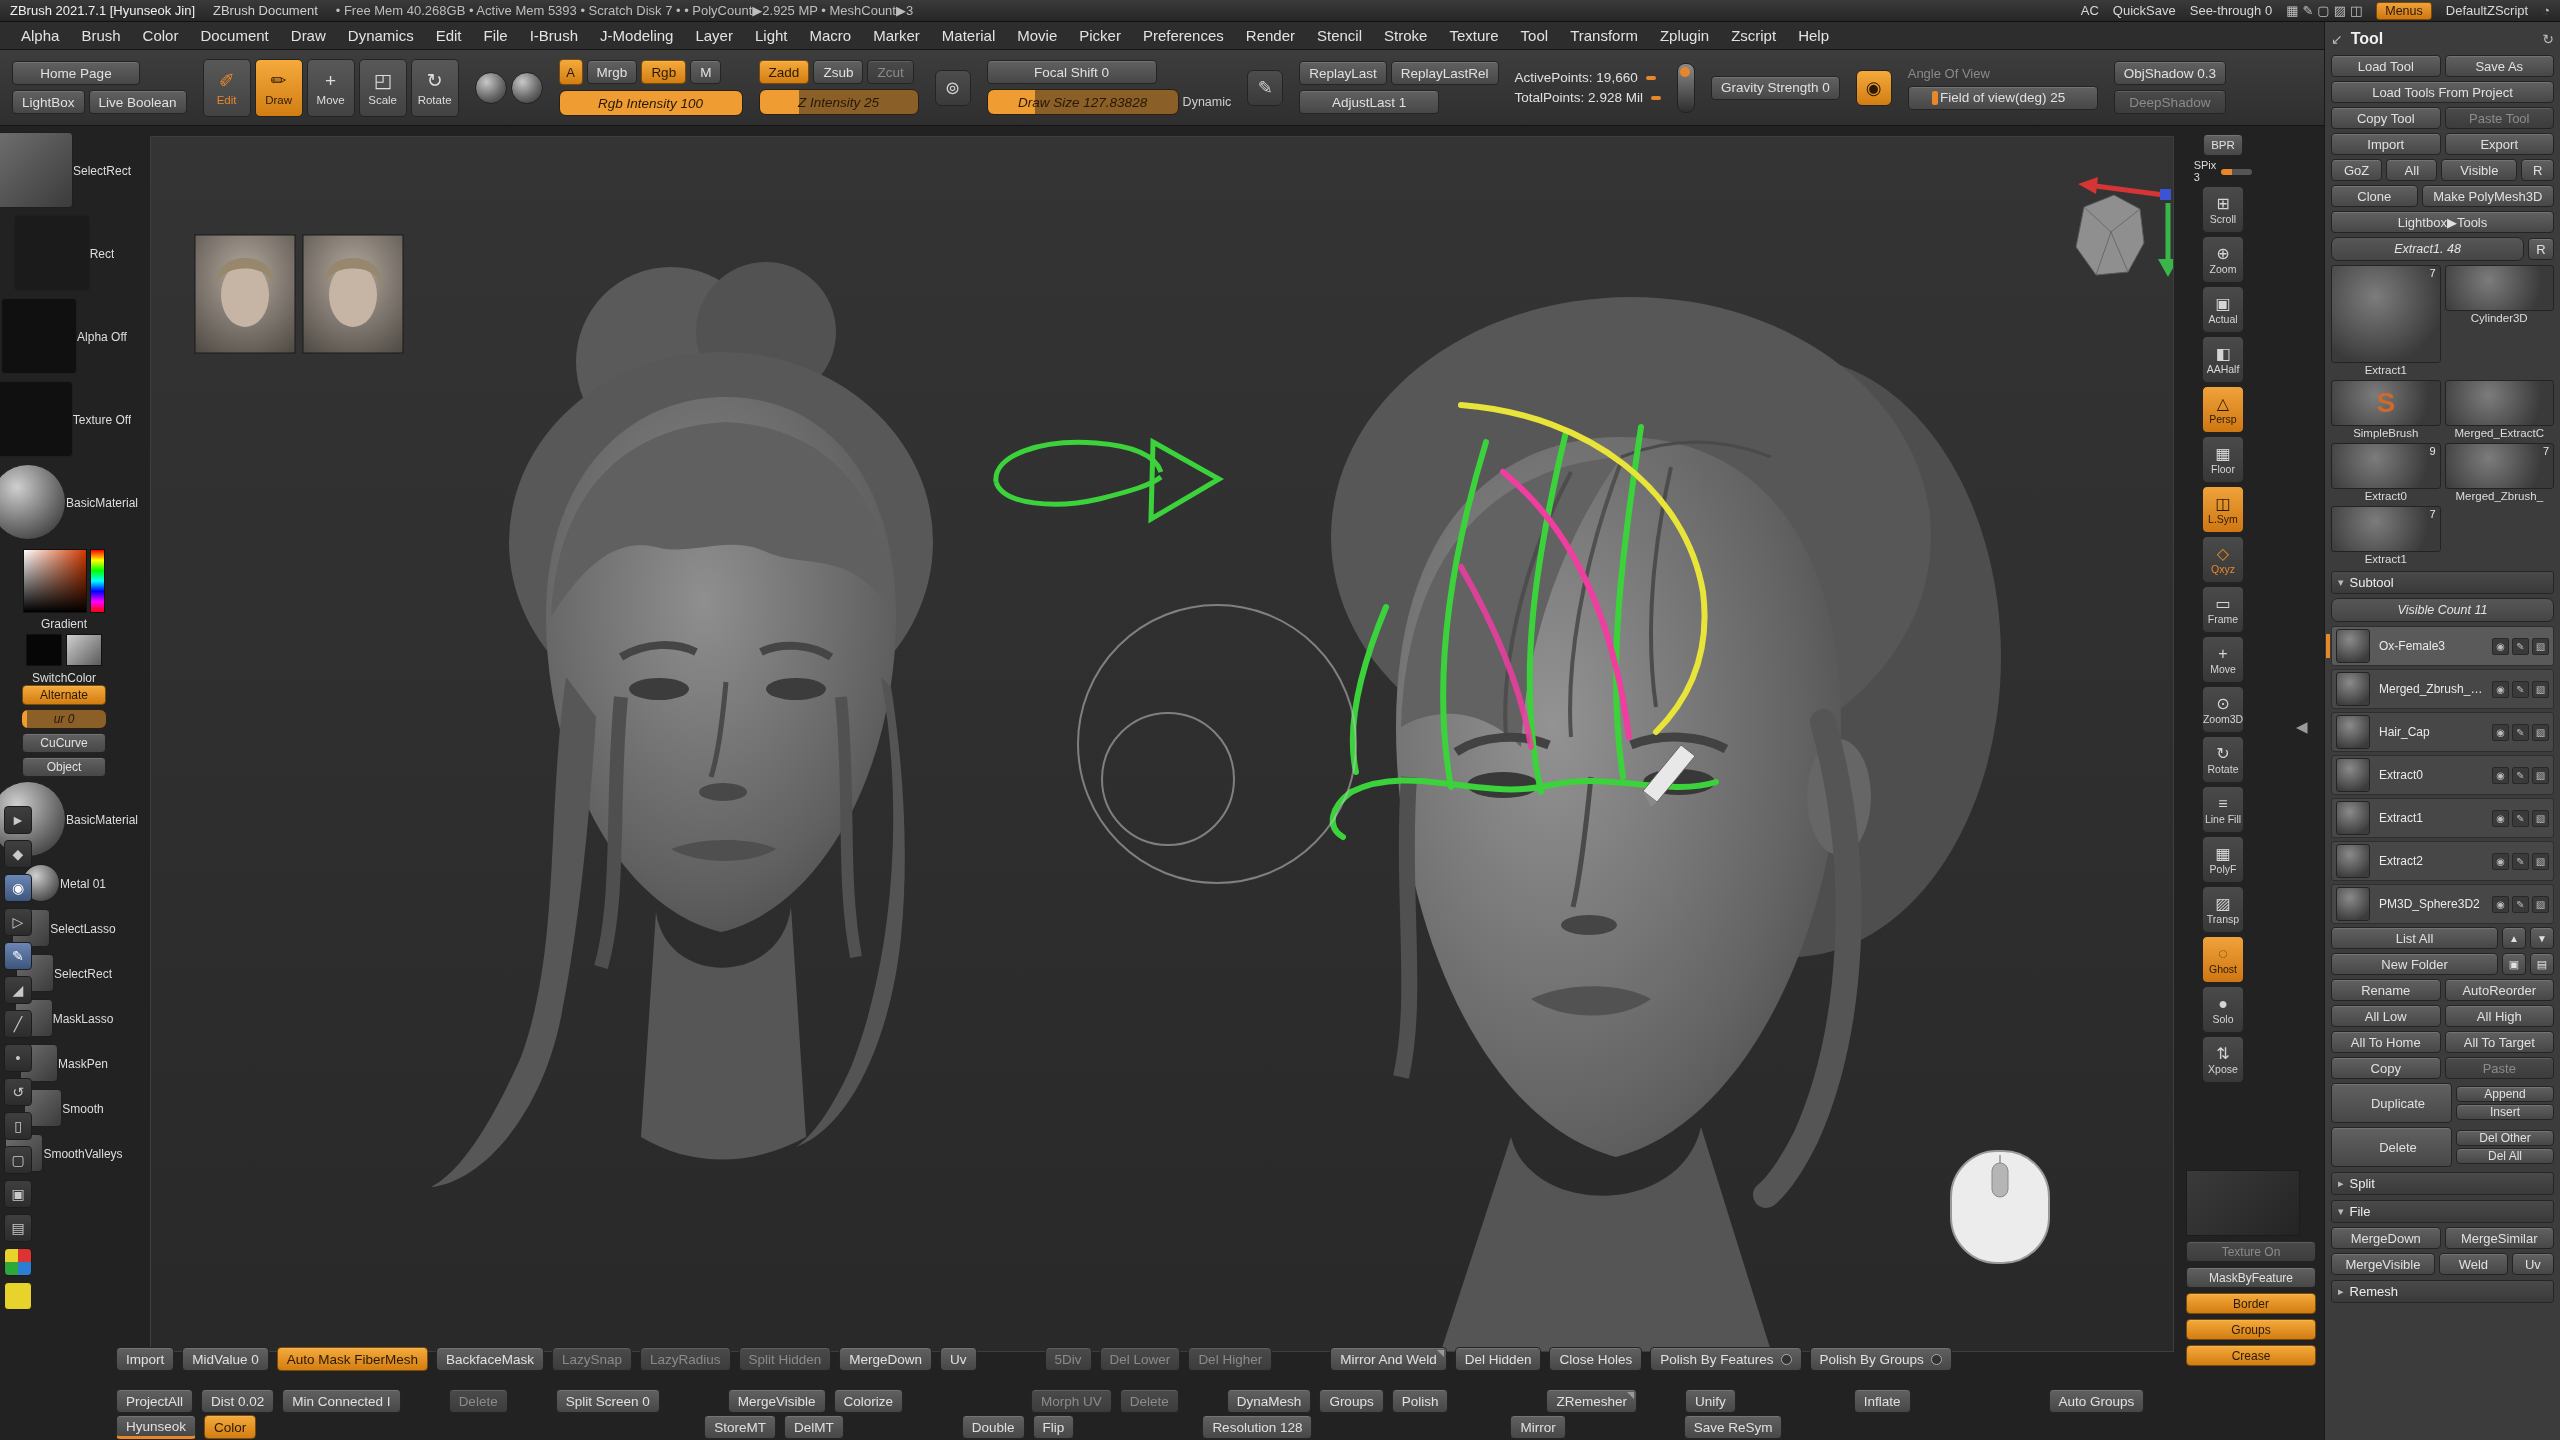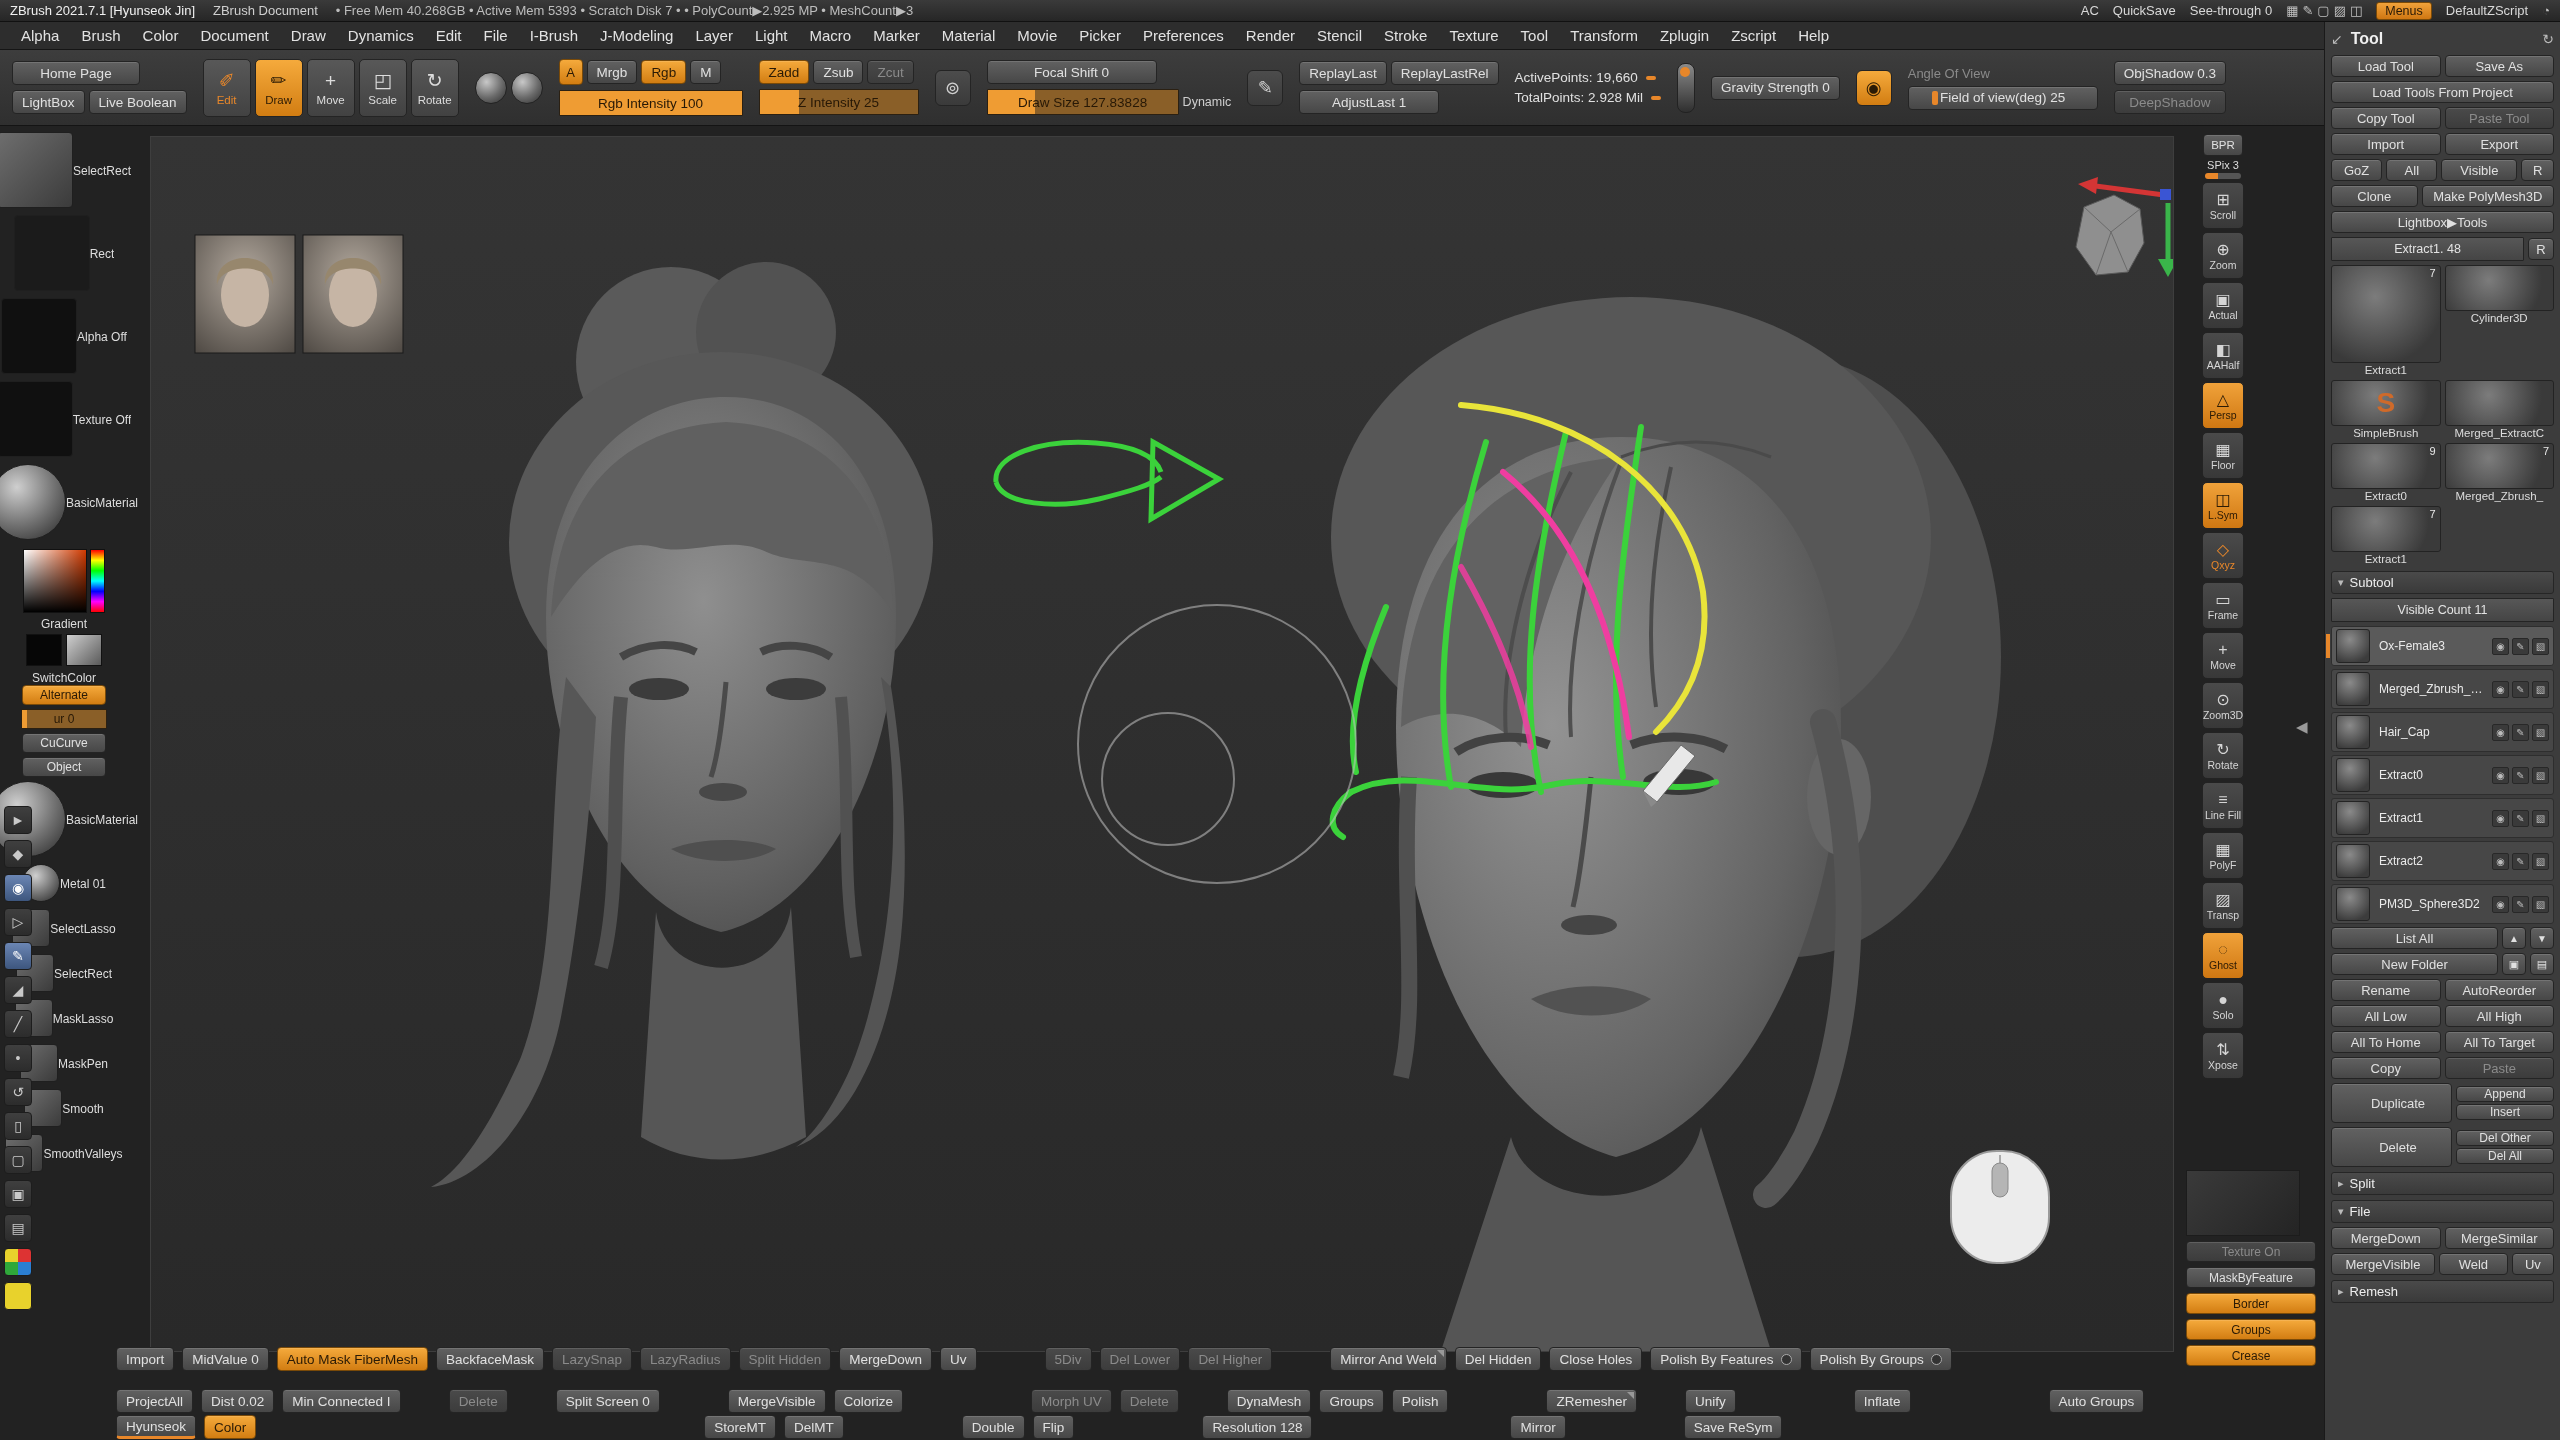--- a/index.html
+++ b/index.html
@@ -10,22 +10,22 @@
   
   .btn{position:relative;display:inline-flex;align-items:center;justify-content:center;height:24px;
     padding:0 9px;border-radius:4px;border:1px solid #242424;background:linear-gradient(#616161,#474747);
     color:#e0e0e0;font-size:13.5px;box-shadow:inset 0 1px 0 rgba(255,255,255,.12);white-space:nowrap;cursor:default;}
   .btn.accent{background:linear-gradient(#f5aa3c,#d27d12);color:#2a1a05;border-color:#7a4a08;}
   .btn.disabled{color:#8b8b8b;background:linear-gradient(#4a4a4a,#3c3c3c);}
   .btn.tab{border-bottom:3px solid var(--accent);}
   .btn.toggle::after{content:'';width:9px;height:9px;border:1px solid #aaa;border-radius:50%;margin-left:7px;background:#333;}
   .btn.corner::after{content:'';position:absolute;top:2px;right:2px;border-left:7px solid transparent;border-top:7px solid #999;}
   .btn.tick::after{content:'';position:absolute;left:calc(var(--pct,10%) - 3px);top:4px;bottom:4px;width:6px;border-radius:2px;background:var(--accent);}
-  .slider{position:relative;display:flex;align-items:center;justify-content:center;height:24px;border:1px solid #2b2012;border-radius:1px;
-    background:linear-gradient(90deg,#ef9c33 var(--pct,100%),#8a5f28 var(--pct,100%));color:#271806;font-size:13.5px;white-space:nowrap;}
+  .slider{position:relative;display:flex;align-items:center;justify-content:center;height:24px;border:1px solid #2b2012;border-radius:7px;
+    background:linear-gradient(90deg,#ef9c33 var(--pct,100%),#8a5f28 var(--pct,100%));color:#271806;font-size:13.5px;white-space:nowrap;font-style:italic;}
   .row{display:flex;gap:4px;align-items:center;}
   .dimlabel{color:#8a8a8a;font-size:13px;}
 
   
   .titlebar{position:absolute;left:0;top:0;width:2560px;height:22px;display:flex;justify-content:space-between;align-items:center;
     padding:0 10px;box-sizing:border-box;background:linear-gradient(#3a3a3a,#262626);border-bottom:1px solid #111;font-size:13px;}
   .tb-left{display:flex;gap:18px;align-items:center;white-space:nowrap;}
   .tb-app{color:#f0f0f0;}
   .tb-doc{color:#cfcfcf;}
   .tb-stats{color:#bdbdbd;}
@@ -93,21 +93,21 @@
   .left-strip{position:absolute;left:4px;top:680px;width:30px;display:flex;flex-direction:column;gap:6px;z-index:5;}
   .ls-cell{width:26px;height:26px;border-radius:4px;border:1px solid #1d1d1d;background:linear-gradient(#3f3f3f,#2c2c2c);
     display:flex;align-items:center;justify-content:center;font-size:14px;color:#c9c9c9;}
   .ls-cell.active{background:linear-gradient(#6b86b4,#3d567e);color:#fff;}
   .ls-cell.sw_multi{background:conic-gradient(#d33 0 25%,#2b7fd3 0 50%,#2fa83a 0 75%,#e8d22c 0 100%);}
   .ls-cell.sw_yellow{background:#e8d22c;}
 
   
   .right-strip{position:absolute;left:2202px;top:8px;width:42px;display:flex;flex-direction:column;align-items:center;gap:3px;}
   .rs-btn{width:40px;height:22px;font-size:11.5px;padding:0;}
-  .spix{display:flex;flex-direction:column;align-items:center;font-size:11px;color:#ddd;}
+  .spix{display:flex;flex-direction:row;align-items:center;font-size:11px;color:#ddd;}
   .spix .mini{width:36px;height:6px;border-radius:3px;background:linear-gradient(90deg,var(--accent) 35%,#555 35%);margin-top:2px;}
   .rs-item{width:40px;height:45px;border-radius:5px;border:1px solid #232323;background:linear-gradient(#4a4a4a,#383838);
     display:flex;flex-direction:column;align-items:center;justify-content:center;gap:1px;}
   .rs-item.active{background:linear-gradient(#f0a23a,#cf7712);}
   .rs-item.active .rs-ic,.rs-item.active .rs-lb{color:#2a1a05;}
   .rs-item.accent .rs-ic,.rs-item.accent .rs-lb{color:var(--accent);}
   .rs-ic{font-size:16px;color:#d5d5d5;line-height:17px;}
   .rs-lb{font-size:10.5px;color:#d5d5d5;}
 
   

